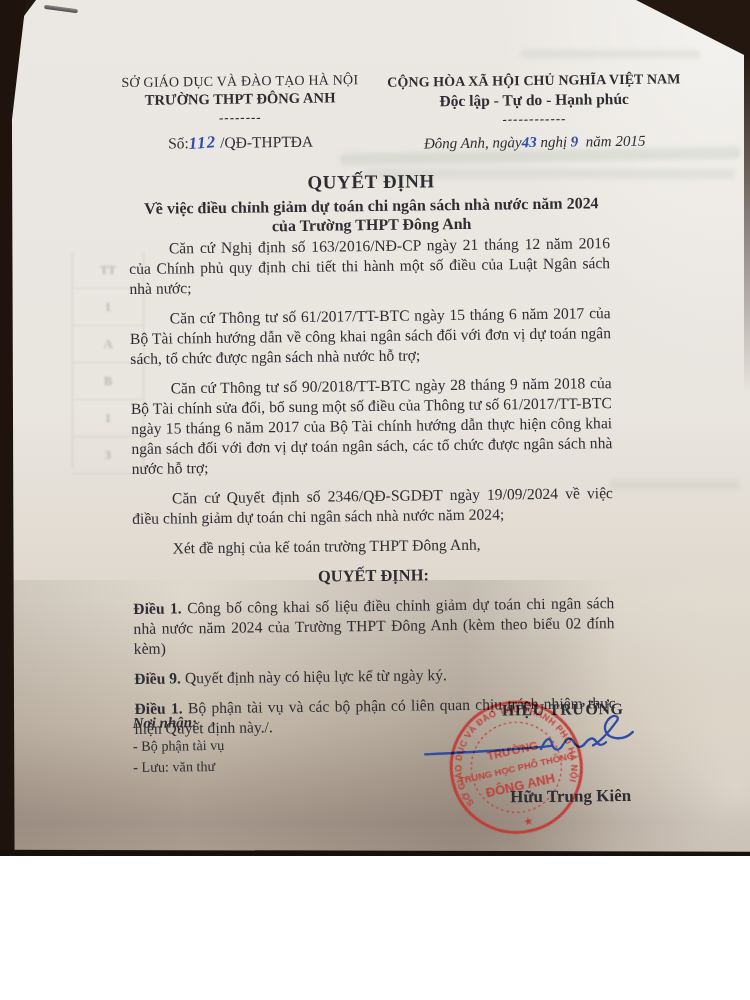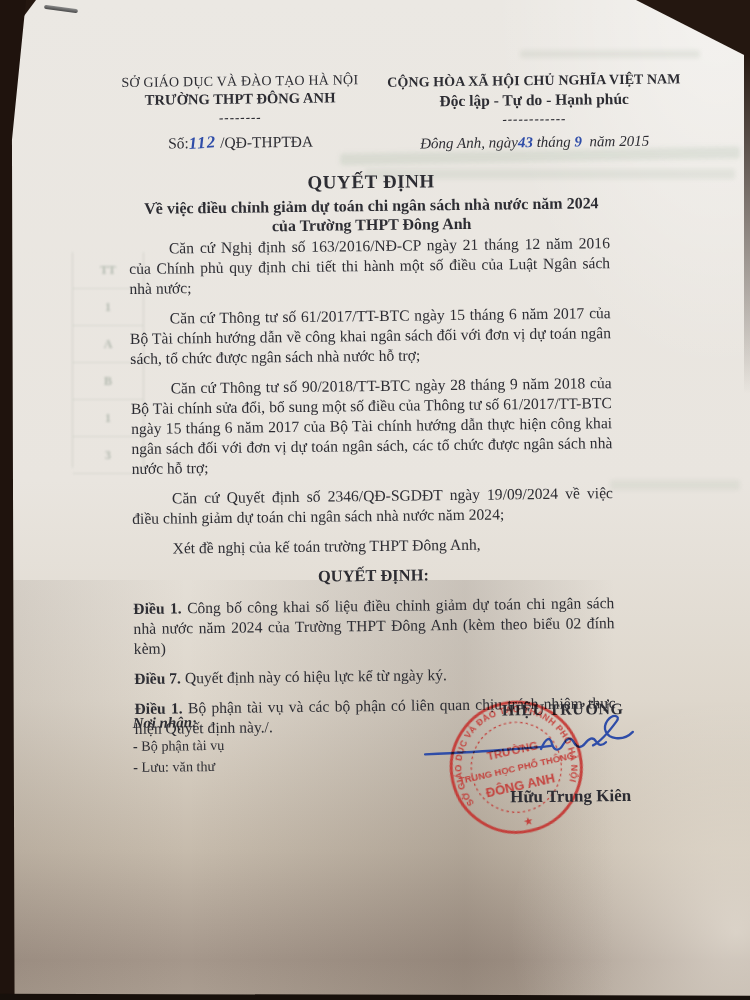--- a/index.html
+++ b/index.html
@@ -1,16 +1,16 @@
 <!DOCTYPE html>
 <html><head>
 <meta charset="utf-8">
 <style>
   html,body{margin:0;padding:0;}
-  .canvas{position:relative;width:750px;height:1000px;overflow:hidden;
+  .canvas{position:relative;width:750px;height:856px;overflow:hidden;
           background:#fca5a5;font-family:"Liberation Serif",serif;color:#2d2d33;}
   .paper{position:absolute;inset:0;
          background:linear-gradient(to bottom,#ebe8e3 0%,#e9e5df 48%,#ded7cc 70%,#c6bbac 85%,#a5978b 96%,#ab9e91 100%);}
   .light-tr{position:absolute;right:0;top:0;width:320px;height:480px;pointer-events:none;
             background:radial-gradient(ellipse at 90% 0%,rgba(255,255,255,.45),transparent 55%);}
   .light-br{position:absolute;right:0;bottom:0;width:280px;height:340px;pointer-events:none;
             background:radial-gradient(ellipse at 95% 80%,rgba(255,251,242,.55),transparent 60%);}
   .shade-band{position:absolute;left:0;top:580px;width:100%;height:420px;pointer-events:none;
               background:linear-gradient(to right,rgba(60,45,35,.10) 0%,rgba(60,45,35,0) 25%,rgba(60,45,35,.16) 62%,rgba(60,45,35,0) 82%);}
   .corner-tl{position:absolute;left:0;top:0;width:36px;height:48px;background:#241710;
@@ -101,39 +101,39 @@
       <div class="h-num">
         <span>Số:</span><span class="ink ink-num">112</span> <span>/QĐ-THPTĐA</span>
       </div>
     </div>
 
     <div class="hdr-right">
       <div class="h-r1">CỘNG HÒA XÃ HỘI CHỦ NGHĨA VIỆT NAM</div>
       <div class="h-r2">Độc lập - Tự do - Hạnh phúc</div>
       <div class="h-div">------------</div>
       <div class="h-date">
-        <span>Đông Anh, ngày</span><span class="ink">43</span> <span>tháng</span> <span class="ink">9</span>&nbsp; <span>năm 2015</span>
+        <span>Đông Anh, ngày</span><span class="ink">43</span> <span>nghị</span> <span class="ink">9</span>&nbsp; <span>năm 2015</span>
       </div>
     </div>
 
     <div class="title">
       <div class="t1">QUYẾT ĐỊNH</div>
       <div class="t2">Về việc điều chỉnh giảm dự toán chi ngân sách nhà nước năm 2024</div>
       <div class="t3">của Trường THPT Đông Anh</div>
     </div>
 
     <div class="body-txt">
       <p>Căn cứ Nghị định số 163/2016/NĐ-CP ngày 21 tháng 12 năm 2016 của Chính phủ quy định chi tiết thi hành một số điều của Luật Ngân sách nhà nước;</p>
       <p>Căn cứ Thông tư số 61/2017/TT-BTC ngày 15 tháng 6 năm 2017 của Bộ Tài chính hướng dẫn về công khai ngân sách đối với đơn vị dự toán ngân sách, tổ chức được ngân sách nhà nước hỗ trợ;</p>
       <p>Căn cứ Thông tư số 90/2018/TT-BTC ngày 28 tháng 9 năm 2018 của Bộ Tài chính sửa đổi, bổ sung một số điều của Thông tư số 61/2017/TT-BTC ngày 15 tháng 6 năm 2017 của Bộ Tài chính hướng dẫn thực hiện công khai ngân sách đối với đơn vị dự toán ngân sách, các tổ chức được ngân sách nhà nước hỗ trợ;</p>
       <p>Căn cứ Quyết định số 2346/QĐ-SGDĐT ngày 19/09/2024 về việc điều chỉnh giảm dự toán chi ngân sách nhà nước năm 2024;</p>
       <p>Xét đề nghị của kế toán trường THPT Đông Anh,</p>
       <p class="dec-head">QUYẾT ĐỊNH:</p>
       <p class="article"><span class="art-label">Điều 1.</span><span> Công bố công khai số liệu điều chỉnh giảm dự toán chi ngân sách nhà nước năm 2024 của Trường THPT Đông Anh (kèm theo biểu 02 đính kèm)</span></p>
-      <p class="article"><span class="art-label">Điều 7.</span><span> Quyết định này có hiệu lực kể từ ngày ký.</span></p>
+      <p class="article"><span class="art-label">Điều 9.</span><span> Quyết định này có hiệu lực kể từ ngày ký.</span></p>
       <p class="article"><span class="art-label">Điều 1.</span><span> Bộ phận tài vụ và các bộ phận có liên quan chịu trách nhiệm thực hiện Quyết định này./.</span></p>
     </div>
 
     <div class="recipients">
       <div class="rec-head">Nơi nhận:</div>
       <div>- Bộ phận tài vụ</div>
       <div>- Lưu: văn thư</div>
     </div>
 
     <div class="sig-title">HIỆU TRƯỞNG</div>

